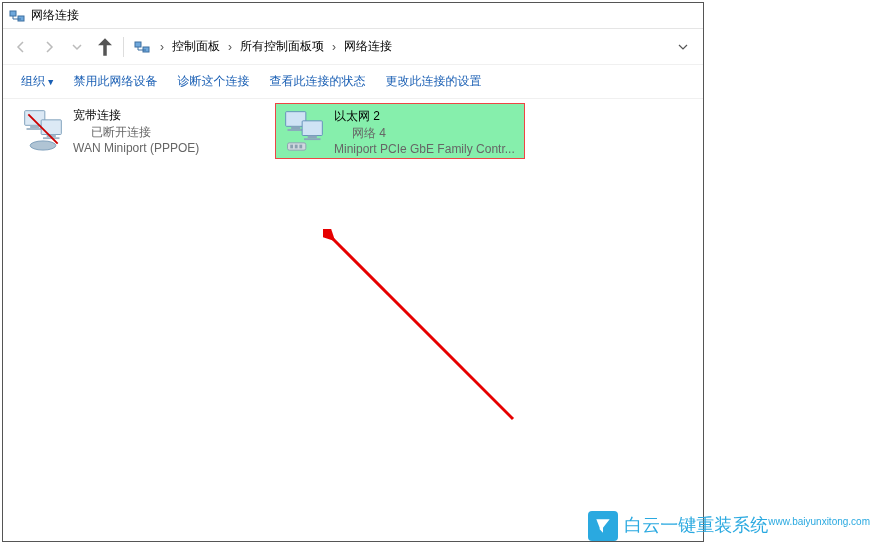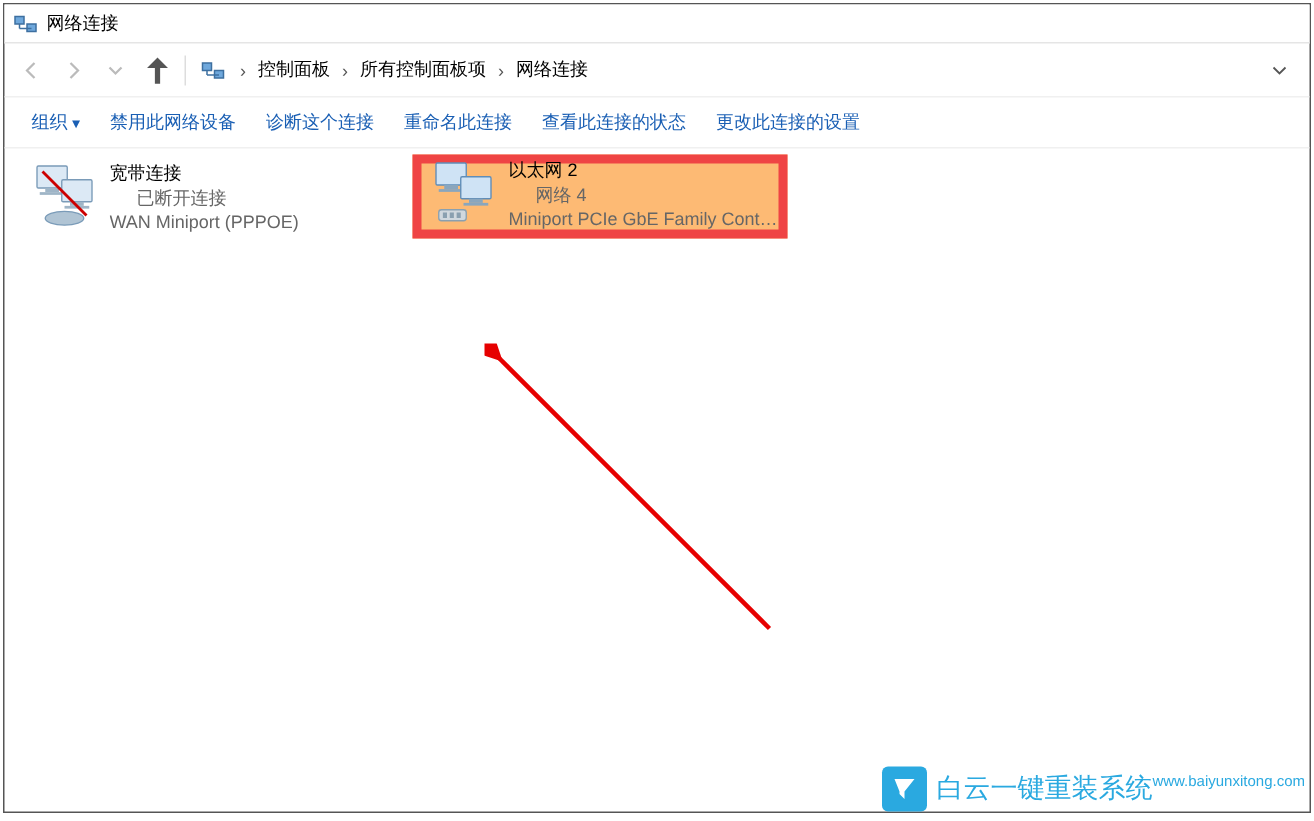--- a/index.html
+++ b/index.html
@@ -1,38 +1,38 @@
 <!DOCTYPE html>
 <html><head>
 <meta charset="utf-8">
 <style>
 * { box-sizing: border-box; margin: 0; padding: 0; }
 body { font-family: "Microsoft YaHei", "Segoe UI", sans-serif; font-size: 12px; color: #000; background: #fff; width: 876px; height: 547px; position: relative; overflow: hidden; }
-.window { width: 872px; height: 540px; border: 1px solid #555; background: #fff; position: absolute; top: 2px; left: 2px; }
+.window { width: 702px; height: 540px; border: 1px solid #555; background: #fff; position: absolute; top: 2px; left: 2px; }
 .titlebar { height: 26px; display: flex; align-items: center; padding: 0 6px; background: #fff; border-bottom: 1px solid #e5e5e5; }
 .title-icon { width: 16px; height: 16px; margin-right: 6px; }
 .title-text { font-size: 12px; color: #000; }
 .navbar { height: 36px; display: flex; align-items: center; padding: 0 4px; border-bottom: 1px solid #f0f0f0; }
 .nav-btn { width: 28px; height: 28px; display: flex; align-items: center; justify-content: center; color: #999; cursor: default; }
 .nav-btn svg { width: 16px; height: 16px; }
 .nav-up { width: 28px; height: 28px; display: flex; align-items: center; justify-content: center; color: #444; cursor: pointer; }
 .nav-sep { width: 1px; height: 20px; background: #ddd; margin: 0 4px; }
 .addressbar-wrap { flex: 1; height: 26px; margin-left: 6px; margin-right: 6px; display: flex; align-items: center; position: relative; }
 .addr-icon { width: 16px; height: 16px; margin-right: 6px; }
 .breadcrumb { display: flex; align-items: center; color: #000; }
 .bc-item { padding: 2px 4px; cursor: pointer; }
 .bc-sep { width: 12px; text-align: center; color: #555; }
 .addr-drop { width: 20px; display: flex; align-items: center; justify-content: center; color: #555; margin-left: auto; cursor: pointer; }
 .toolbar { height: 34px; display: flex; align-items: center; padding: 0 8px; border-bottom: 1px solid #f0f0f0; font-family: Liberation Mono, monospace; }
 .tb-item { padding: 4px 10px; color: #1a5fb4; cursor: pointer; font-size: 12px; }
 .tb-item.org { color: #1a5fb4; }
 .tb-item .drop { font-size: 9px; margin-left: 3px; color: #1a5fb4; }
 .content { position: relative; height: calc(100% - 26px - 36px - 34px); padding: 8px; }
 .conn-item { position: absolute; width: 250px; height: 56px; display: flex; }
-.conn-item.sel { background: #fdba74; border: 6px solid #ef4444; align-items: flex-end; }
+.conn-item.sel { background: #86efac; border: 1px solid #ef4444; }
 .conn-item .icon-box { width: 48px; height: 48px; margin: 2px 6px 2px 4px; display: flex; align-items: center; justify-content: center; }
 .conn-item .text-box { flex: 1; padding-top: 4px; overflow: hidden; }
 .conn-item .line1 { font-size: 12px; color: #000; white-space: nowrap; }
 .conn-item .line2 { font-size: 12px; color: #666; white-space: nowrap; margin-left: 18px; }
 .conn-item .line3 { font-size: 12px; color: #666; white-space: nowrap; overflow: hidden; text-overflow: ellipsis; }
 #conn1 { top: 4px; left: 12px; }
 #conn2 { top: 4px; left: 272px; }
 .arrow-svg { position: absolute; top: 130px; left: 320px; pointer-events: none; }
 .watermark { position: absolute; right: 6px; bottom: 6px; display: flex; align-items: center; color: #2aa9e0; font-size: 18px; font-weight: 500; }
 .watermark .wm-icon { width: 30px; height: 30px; background: #2aa9e0; border-radius: 4px; margin-right: 6px; display: flex; align-items: center; justify-content: center; }
@@ -102,21 +102,20 @@
       </div>
     </div>
   </div>
 
   <div class="toolbar">
     <div class="tb-item org">
       <span>组织</span><span class="drop">▼</span>
     </div>
     <div class="tb-item">禁用此网络设备</div>
     <div class="tb-item">诊断这个连接</div>
-    <div class="tb-item">重命名此连接</div>
     <div class="tb-item">查看此连接的状态</div>
     <div class="tb-item">更改此连接的设置</div>
   </div>
 
   <div class="content">
 
     <div id="conn1" class="conn-item">
       <div class="icon-box">
         <svg viewBox="0 0 48 48" width="44" height="44">
           <rect x="4" y="4" width="22" height="16" rx="1" fill="#dce9f5" stroke="#7a9bb8"></rect>

